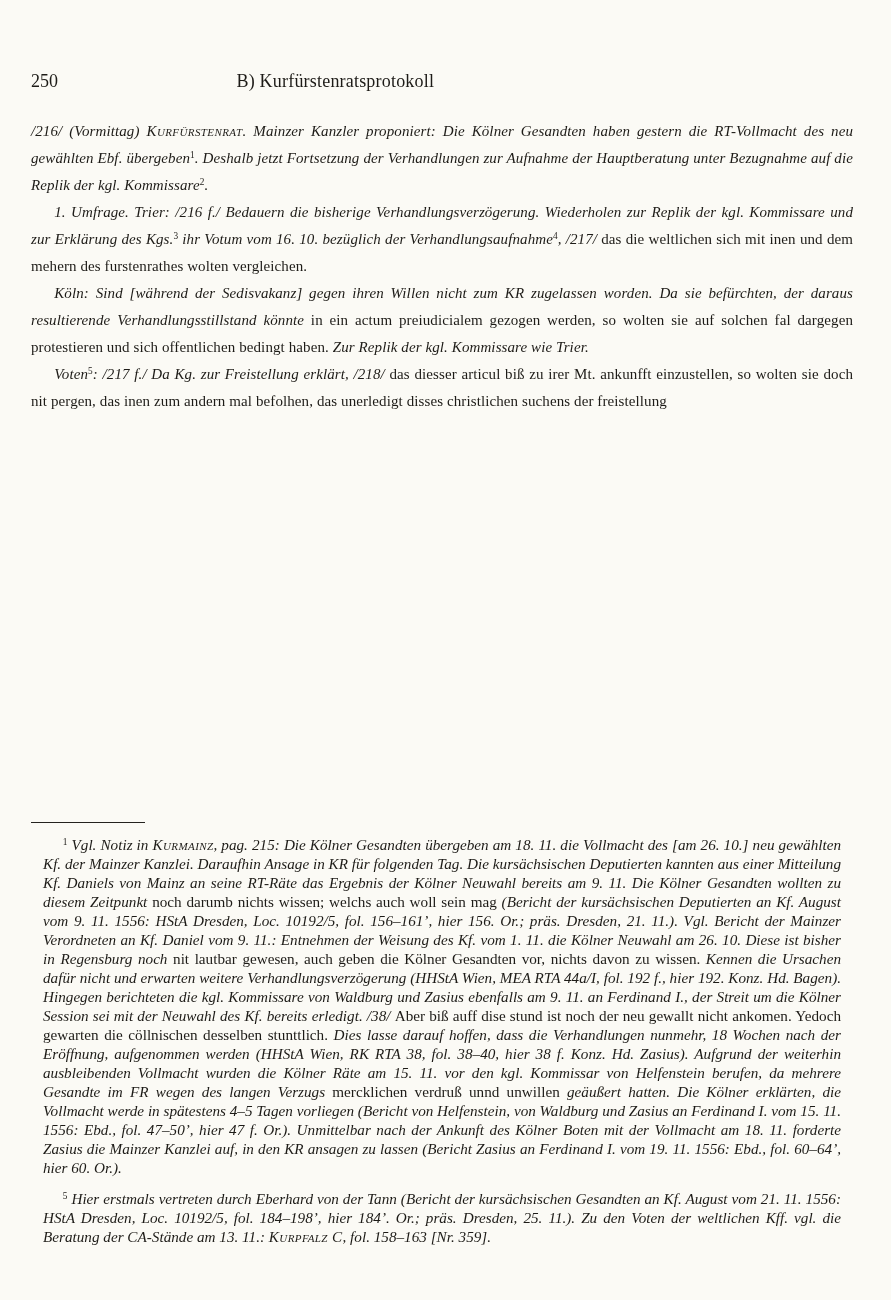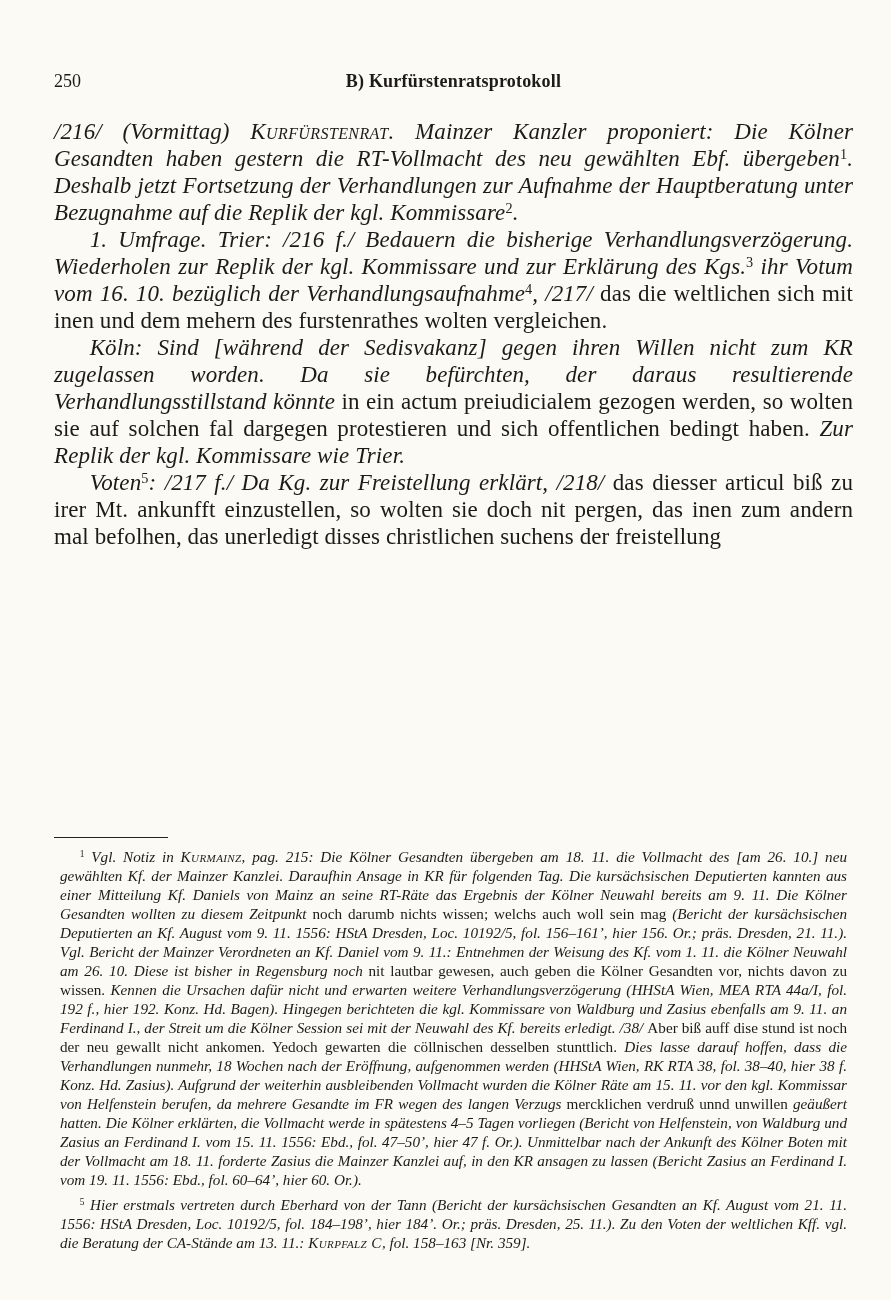--- a/index.html
+++ b/index.html
@@ -9,62 +9,61 @@
     font-family: "Liberation Serif", "DejaVu Serif", serif;
   }
   .page {
     position: relative;
     width: 891px;
     height: 1300px;
     margin: 0 auto;
     background: #fbfaf5;
     color: #1d1b17;
     box-sizing: border-box;
-    padding: 70px 38px 42px 54px;
+    padding: 70px 38px 42px 31px;
     display: flex;
     flex-direction: column;
     overflow: hidden;
   }
   .running-header {
     display: flex;
     align-items: baseline;
     font-size: 18px;
     line-height: 22px;
     margin-bottom: 26px;
   }
   .running-header .slot { flex: 1; }
   .running-header .slot.left { text-align: left; }
   .running-header .slot.right { text-align: right; }
   .head-title {
     flex: 2;
-    text-align: center;
+    text-align: left;
     letter-spacing: 0.2px;
-    font-weight: bold;
   }
   .body-text {
-    font-size: 23px;
+    font-size: 15px;
     line-height: 27px;
     text-align: justify;
     letter-spacing: 0.1px;
   }
   .para { margin: 0; }
   .para.indent { text-indent: 1.55em; }
   .footnotes {
     margin-top: auto;
     font-size: 15.2px;
     line-height: 19px;
     text-align: justify;
   }
   .fn-rule {
     width: 114px;
     border: 0;
     border-top: 1.4px solid #24221e;
     margin: 0 0 9px 0;
   }
-  .fn { margin: 6px; text-indent: 1.3em; }
+  .fn { margin: 12px; text-indent: 1.3em; }
   
   .run-i   { font-style: italic; }
   .run-r   { font-style: normal; }
   .run-isc { font-style: italic; font-variant: small-caps; letter-spacing: 0.4px; }
   .run-sup {
     font-style: normal;
     font-size: 0.62em;
     vertical-align: 0.5em;
     line-height: 0;
   }

